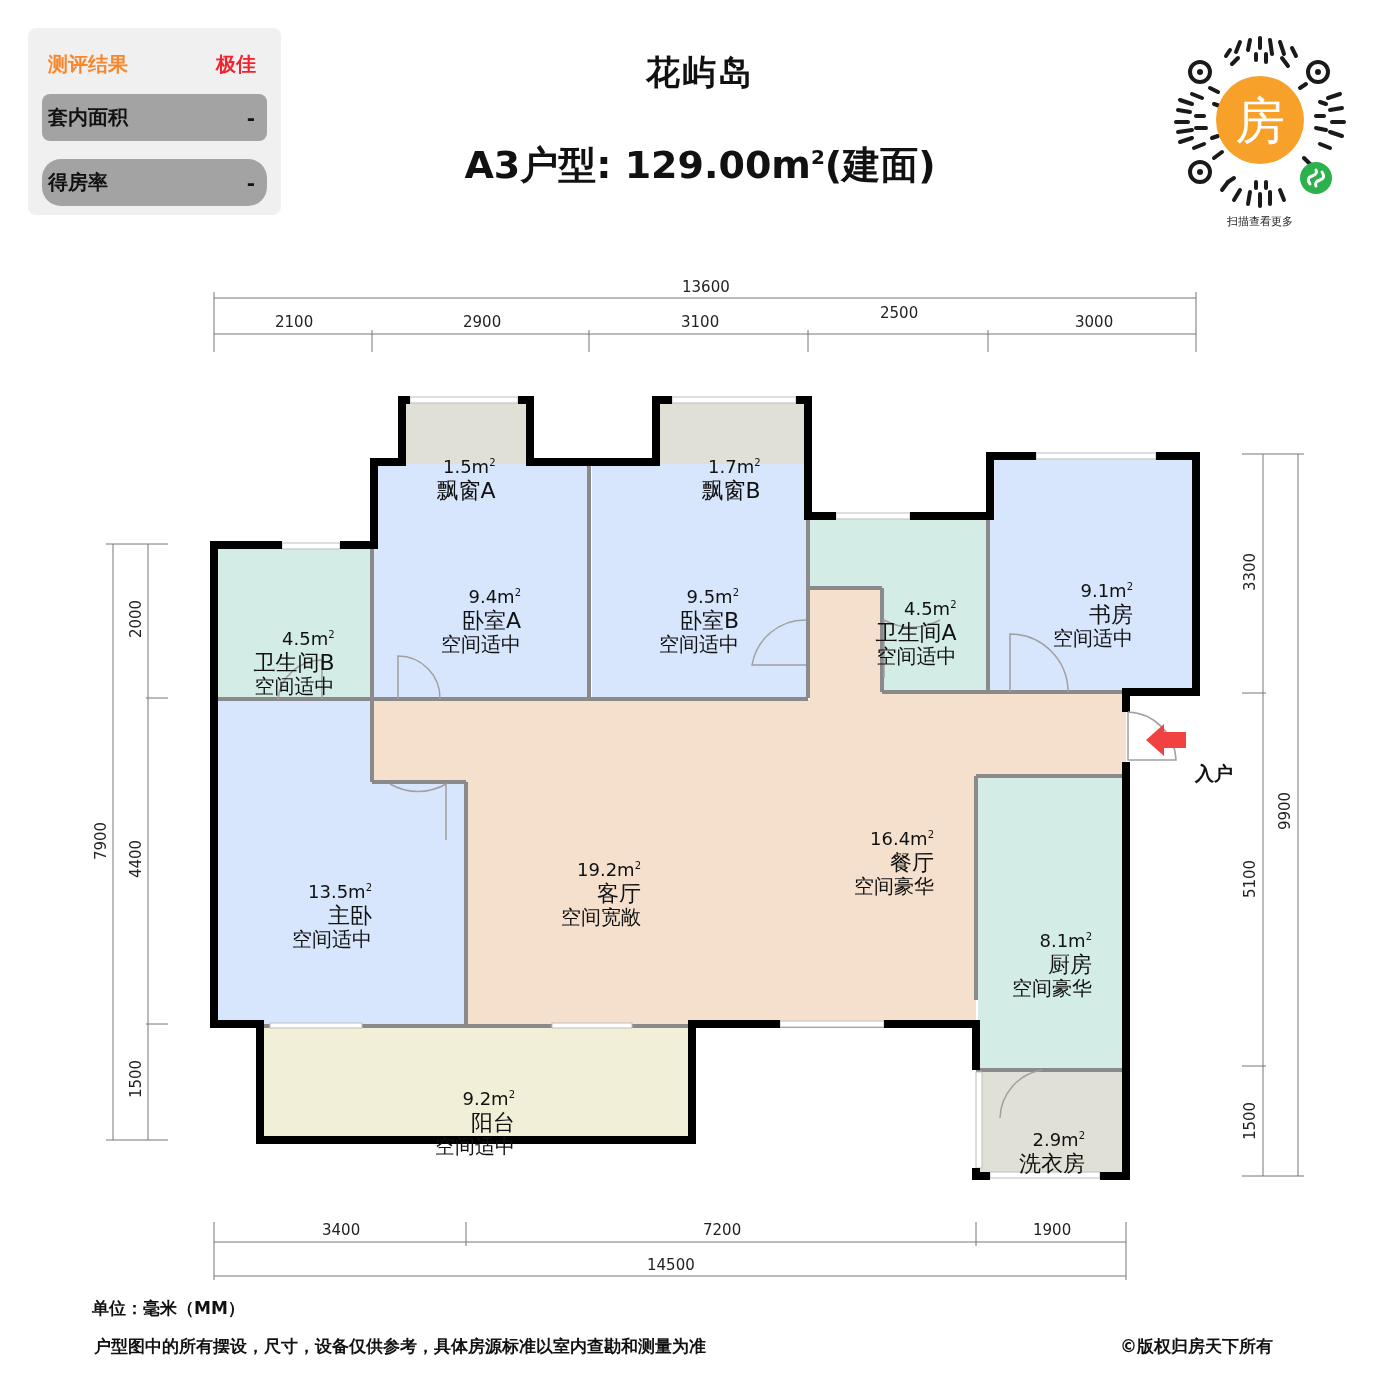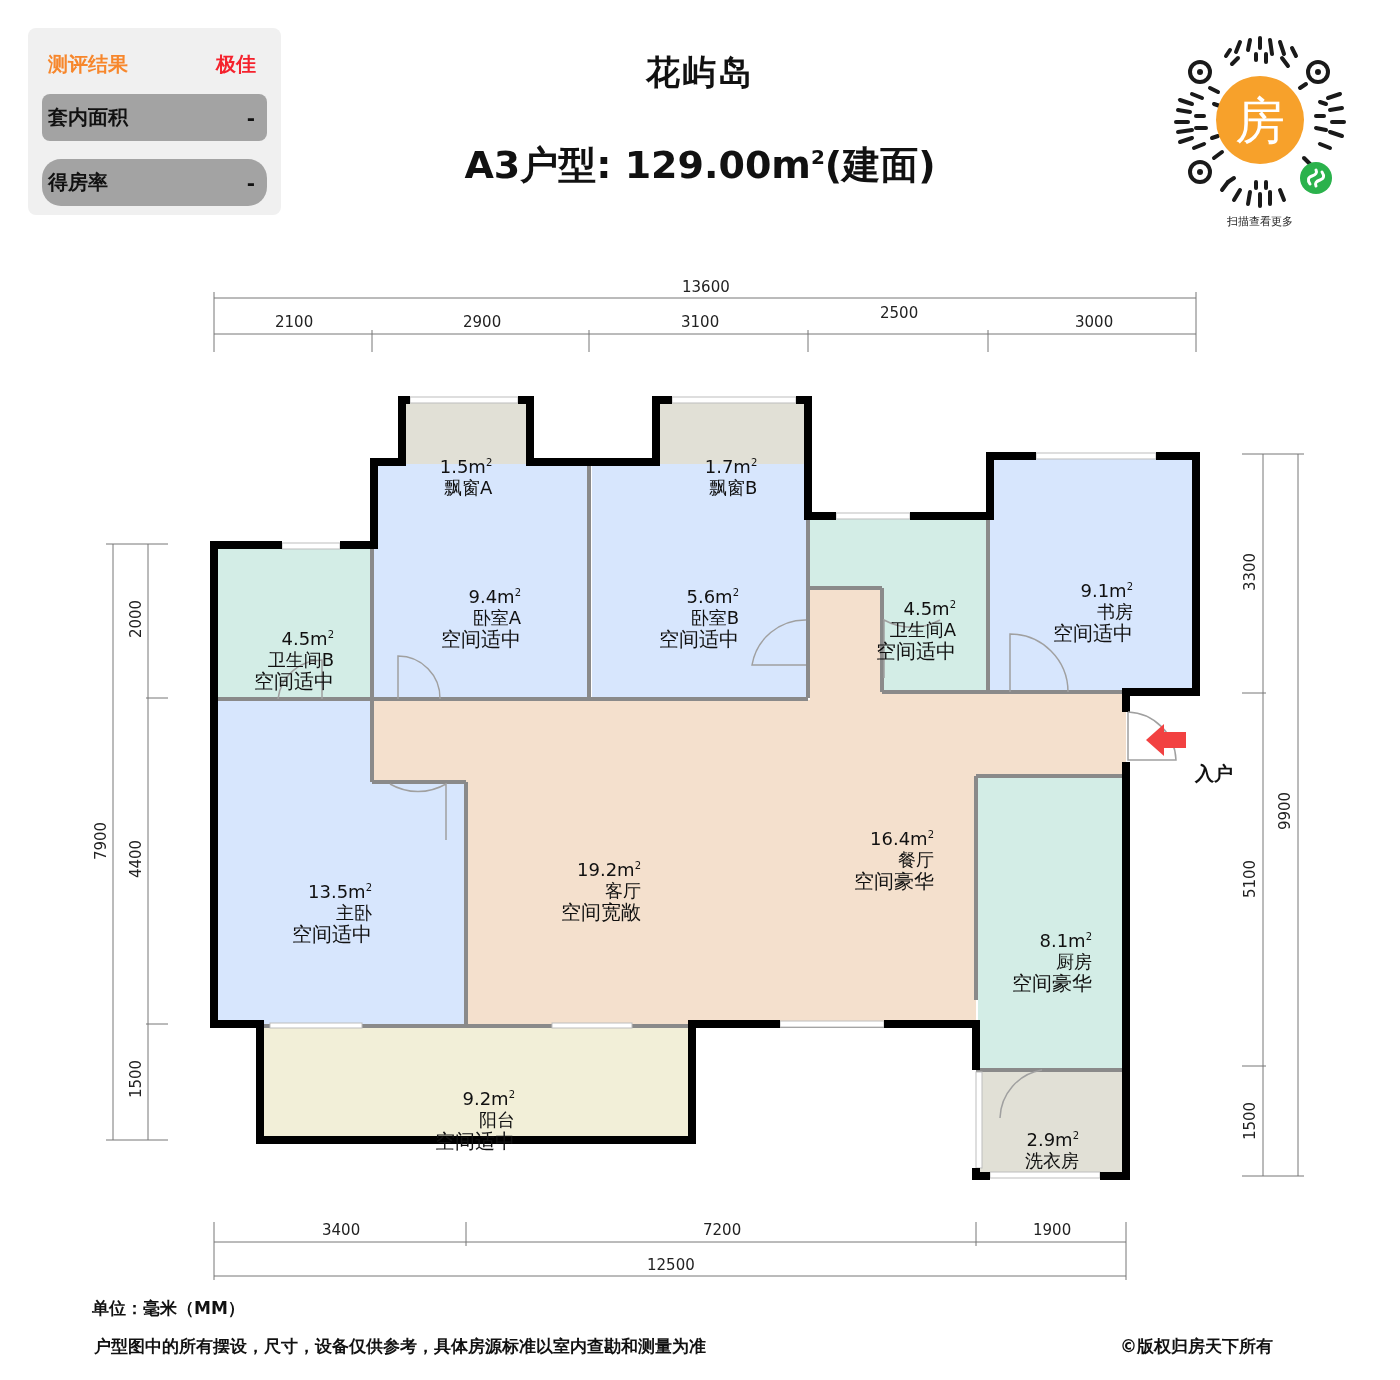--- a/index.html
+++ b/index.html
@@ -30,21 +30,21 @@
   .qr { position: absolute; left: 1170px; top: 32px; width: 180px; height: 180px; }
   .qr-caption { position: absolute; left: 1170px; top: 214px; width: 180px; text-align: center;
                 font-size: 11px; color: #222; }
 
   
   .plan { position: absolute; left: 0; top: 0; width: 1400px; height: 1380px; }
   .room-label { position: absolute; text-align: right; transform: translate(-50%, 0);
                 line-height: 1.15; white-space: nowrap; color: #111; margin-top: 47px; }
   .room-label .area { font-size: 18px; }
   .room-label .area sup { font-size: 10px; }
-  .room-label .name { font-size: 18px; }
+  .room-label .name { font-size: 22px; }
   .room-label .rating { font-size: 20px; }
 
   .dim { position: absolute; font-size: 15px; color: #222; font-family: "DejaVu Sans", sans-serif; }
   .dim.v { transform: rotate(-90deg); transform-origin: center; }
 
   .entry-label { position: absolute; left: 1195px; top: 761px; font-size: 19px; font-weight: bold; }
 
   .footer-unit { position: absolute; left: 92px; top: 1297px; font-size: 17px; font-weight: bold; }
   .footer-note { position: absolute; left: 94px; top: 1335px; font-size: 17px; font-weight: bold; }
   .footer-copy { position: absolute; left: 1120px; top: 1335px; font-size: 17px; font-weight: bold; }
@@ -252,21 +252,21 @@
   <div class="area"><span>4.5m</span><sup>2</sup></div>
   <div class="name">卫生间B</div>
   <div class="rating">空间适中</div>
 </div>
 <div class="room-label" style="left:481px; top:540px;">
   <div class="area"><span>9.4m</span><sup>2</sup></div>
   <div class="name">卧室A</div>
   <div class="rating">空间适中</div>
 </div>
 <div class="room-label" style="left:699px; top:540px;">
-  <div class="area"><span>5.6m</span><sup>2</sup></div>
+  <div class="area"><span>9.5m</span><sup>2</sup></div>
   <div class="name">卧室B</div>
   <div class="rating">空间适中</div>
 </div>
 <div class="room-label" style="left:916px; top:552px;">
   <div class="area"><span>4.5m</span><sup>2</sup></div>
   <div class="name">卫生间A</div>
   <div class="rating">空间适中</div>
 </div>
 <div class="room-label" style="left:1093px; top:534px;">
   <div class="area"><span>9.1m</span><sup>2</sup></div>
@@ -308,21 +308,21 @@
 <div class="dim" style="left:682px; top:278px;">13600</div>
 <div class="dim" style="left:275px; top:313px;">2100</div>
 <div class="dim" style="left:463px; top:313px;">2900</div>
 <div class="dim" style="left:681px; top:313px;">3100</div>
 <div class="dim" style="left:880px; top:304px;">2500</div>
 <div class="dim" style="left:1075px; top:313px;">3000</div>
 
 <div class="dim" style="left:322px; top:1221px;">3400</div>
 <div class="dim" style="left:703px; top:1221px;">7200</div>
 <div class="dim" style="left:1033px; top:1221px;">1900</div>
-<div class="dim" style="left:647px; top:1256px;">12500</div>
+<div class="dim" style="left:647px; top:1256px;">14500</div>
 
 <div class="dim v" style="left:82px; top:832px;">7900</div>
 <div class="dim v" style="left:117px; top:610px;">2000</div>
 <div class="dim v" style="left:117px; top:850px;">4400</div>
 <div class="dim v" style="left:117px; top:1070px;">1500</div>
 
 <div class="dim v" style="left:1231px; top:563px;">3300</div>
 <div class="dim v" style="left:1231px; top:870px;">5100</div>
 <div class="dim v" style="left:1231px; top:1112px;">1500</div>
 <div class="dim v" style="left:1266px; top:802px;">9900</div>

